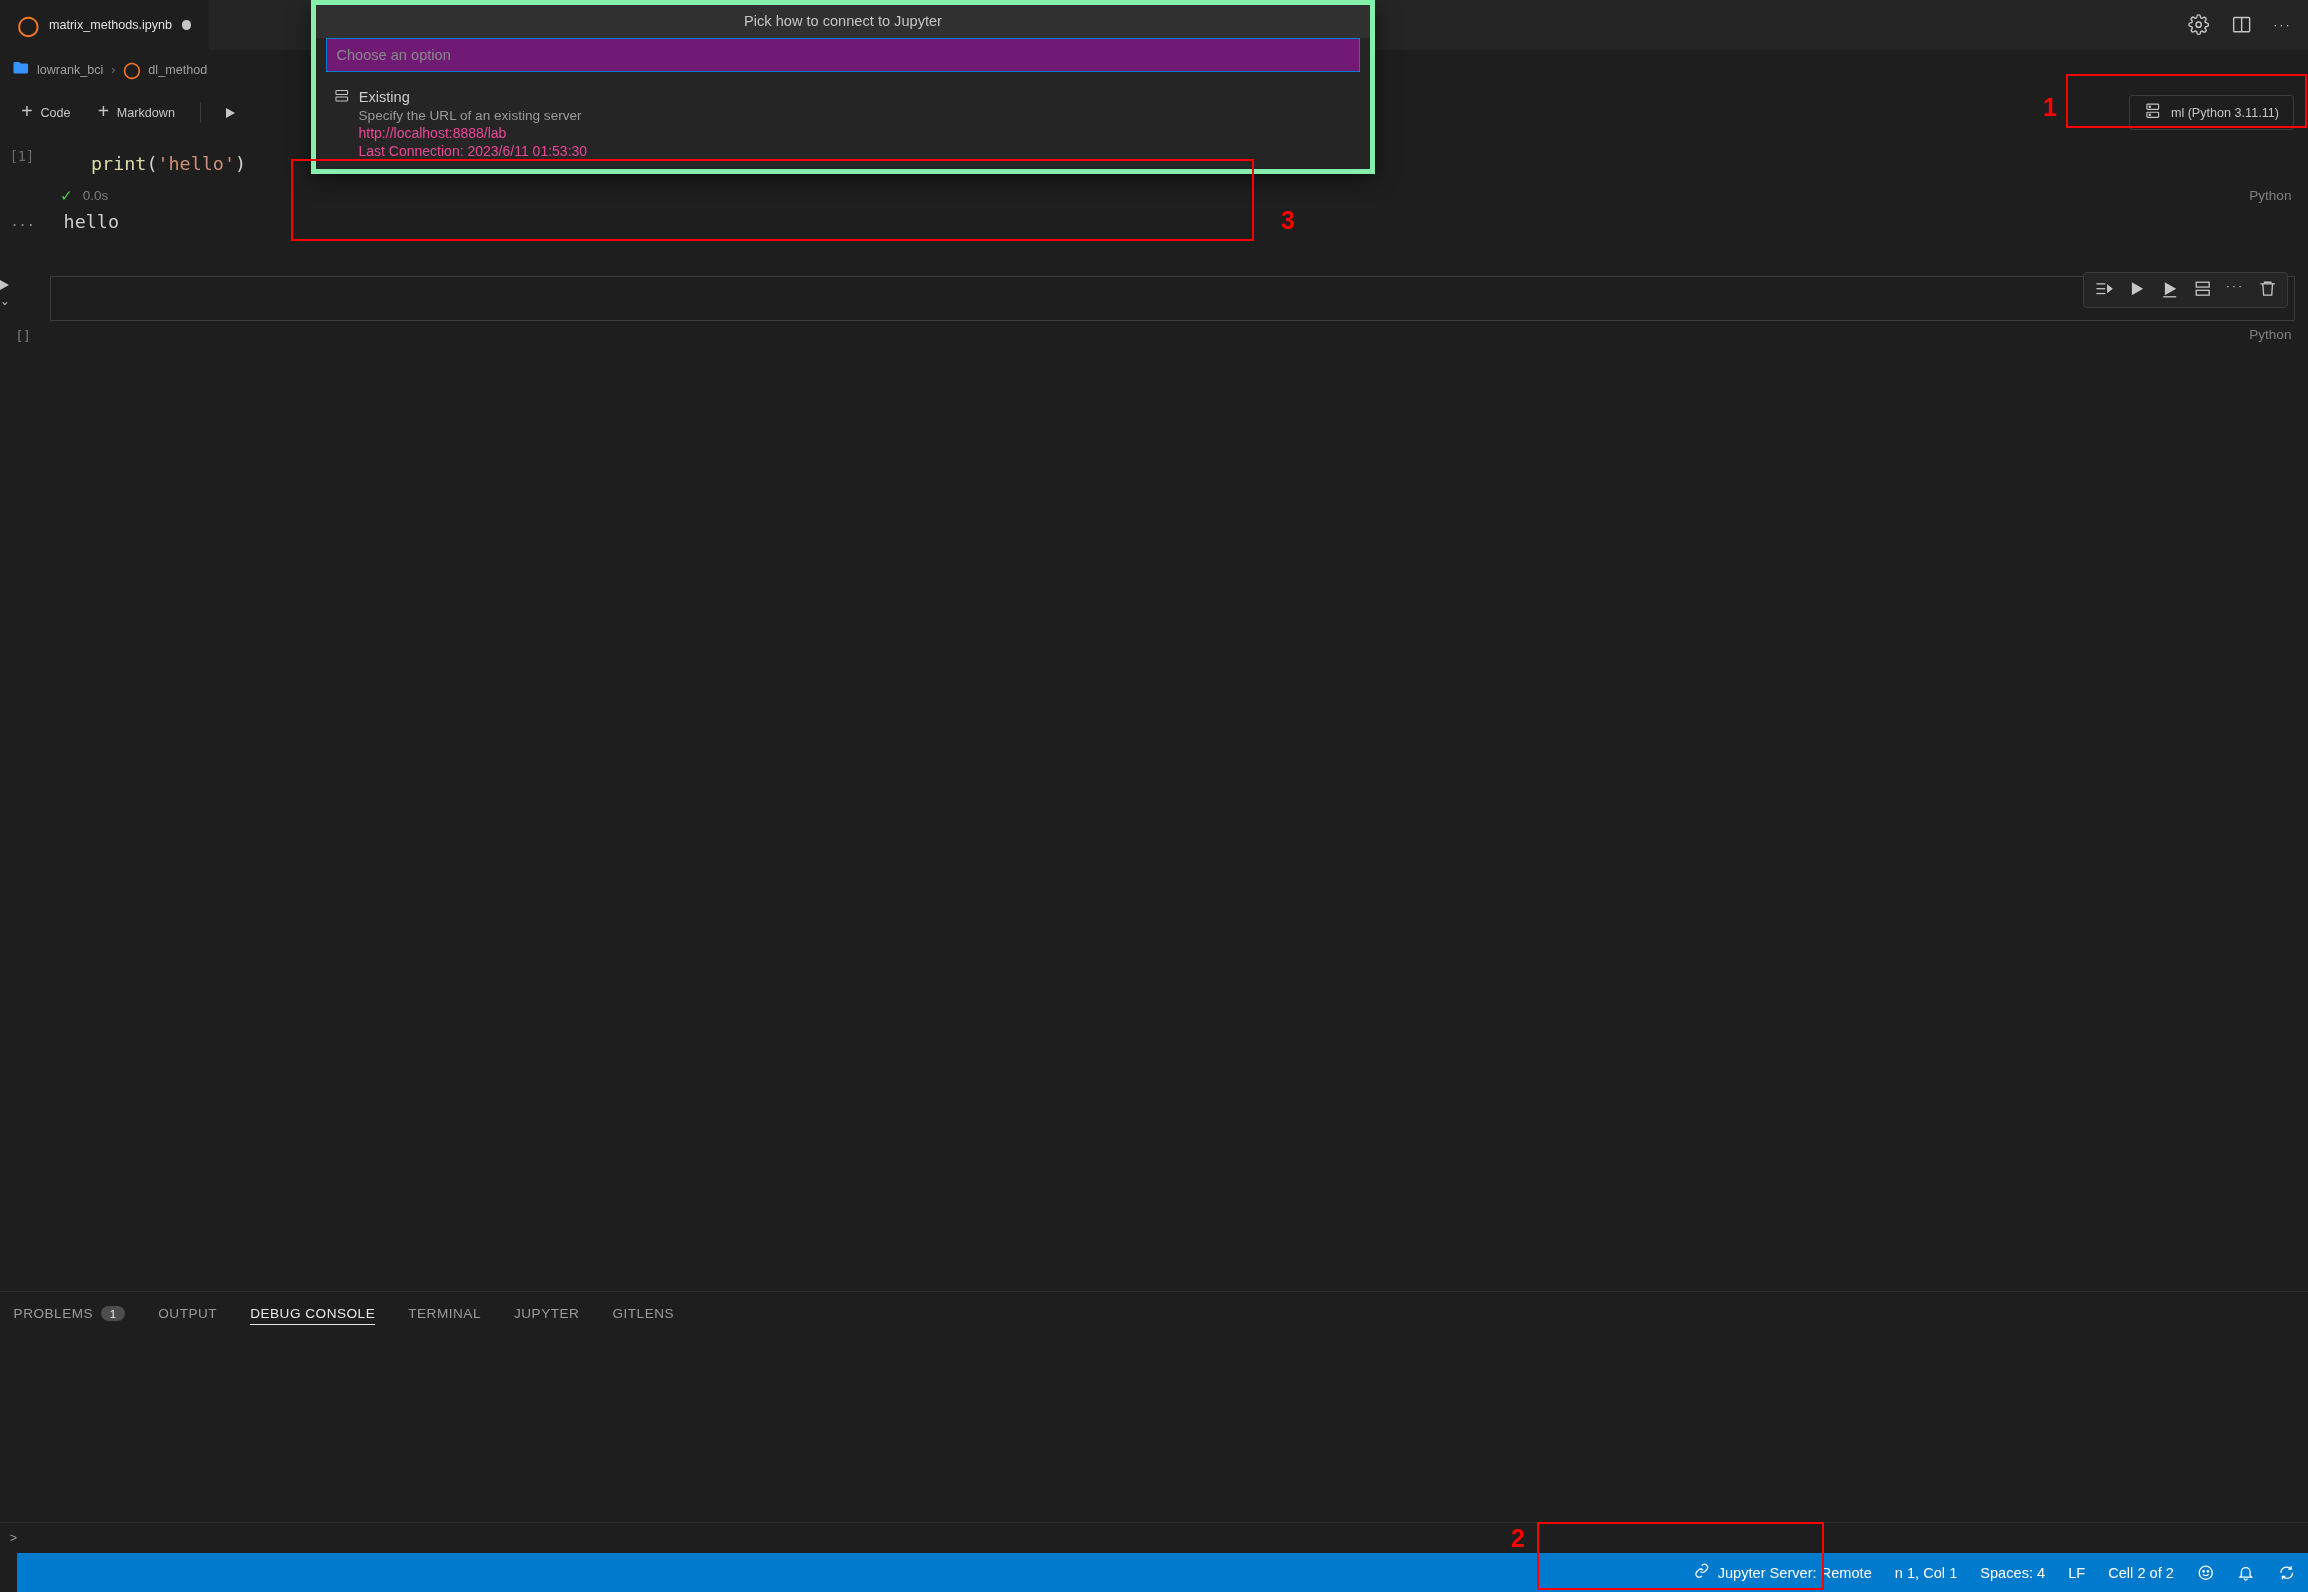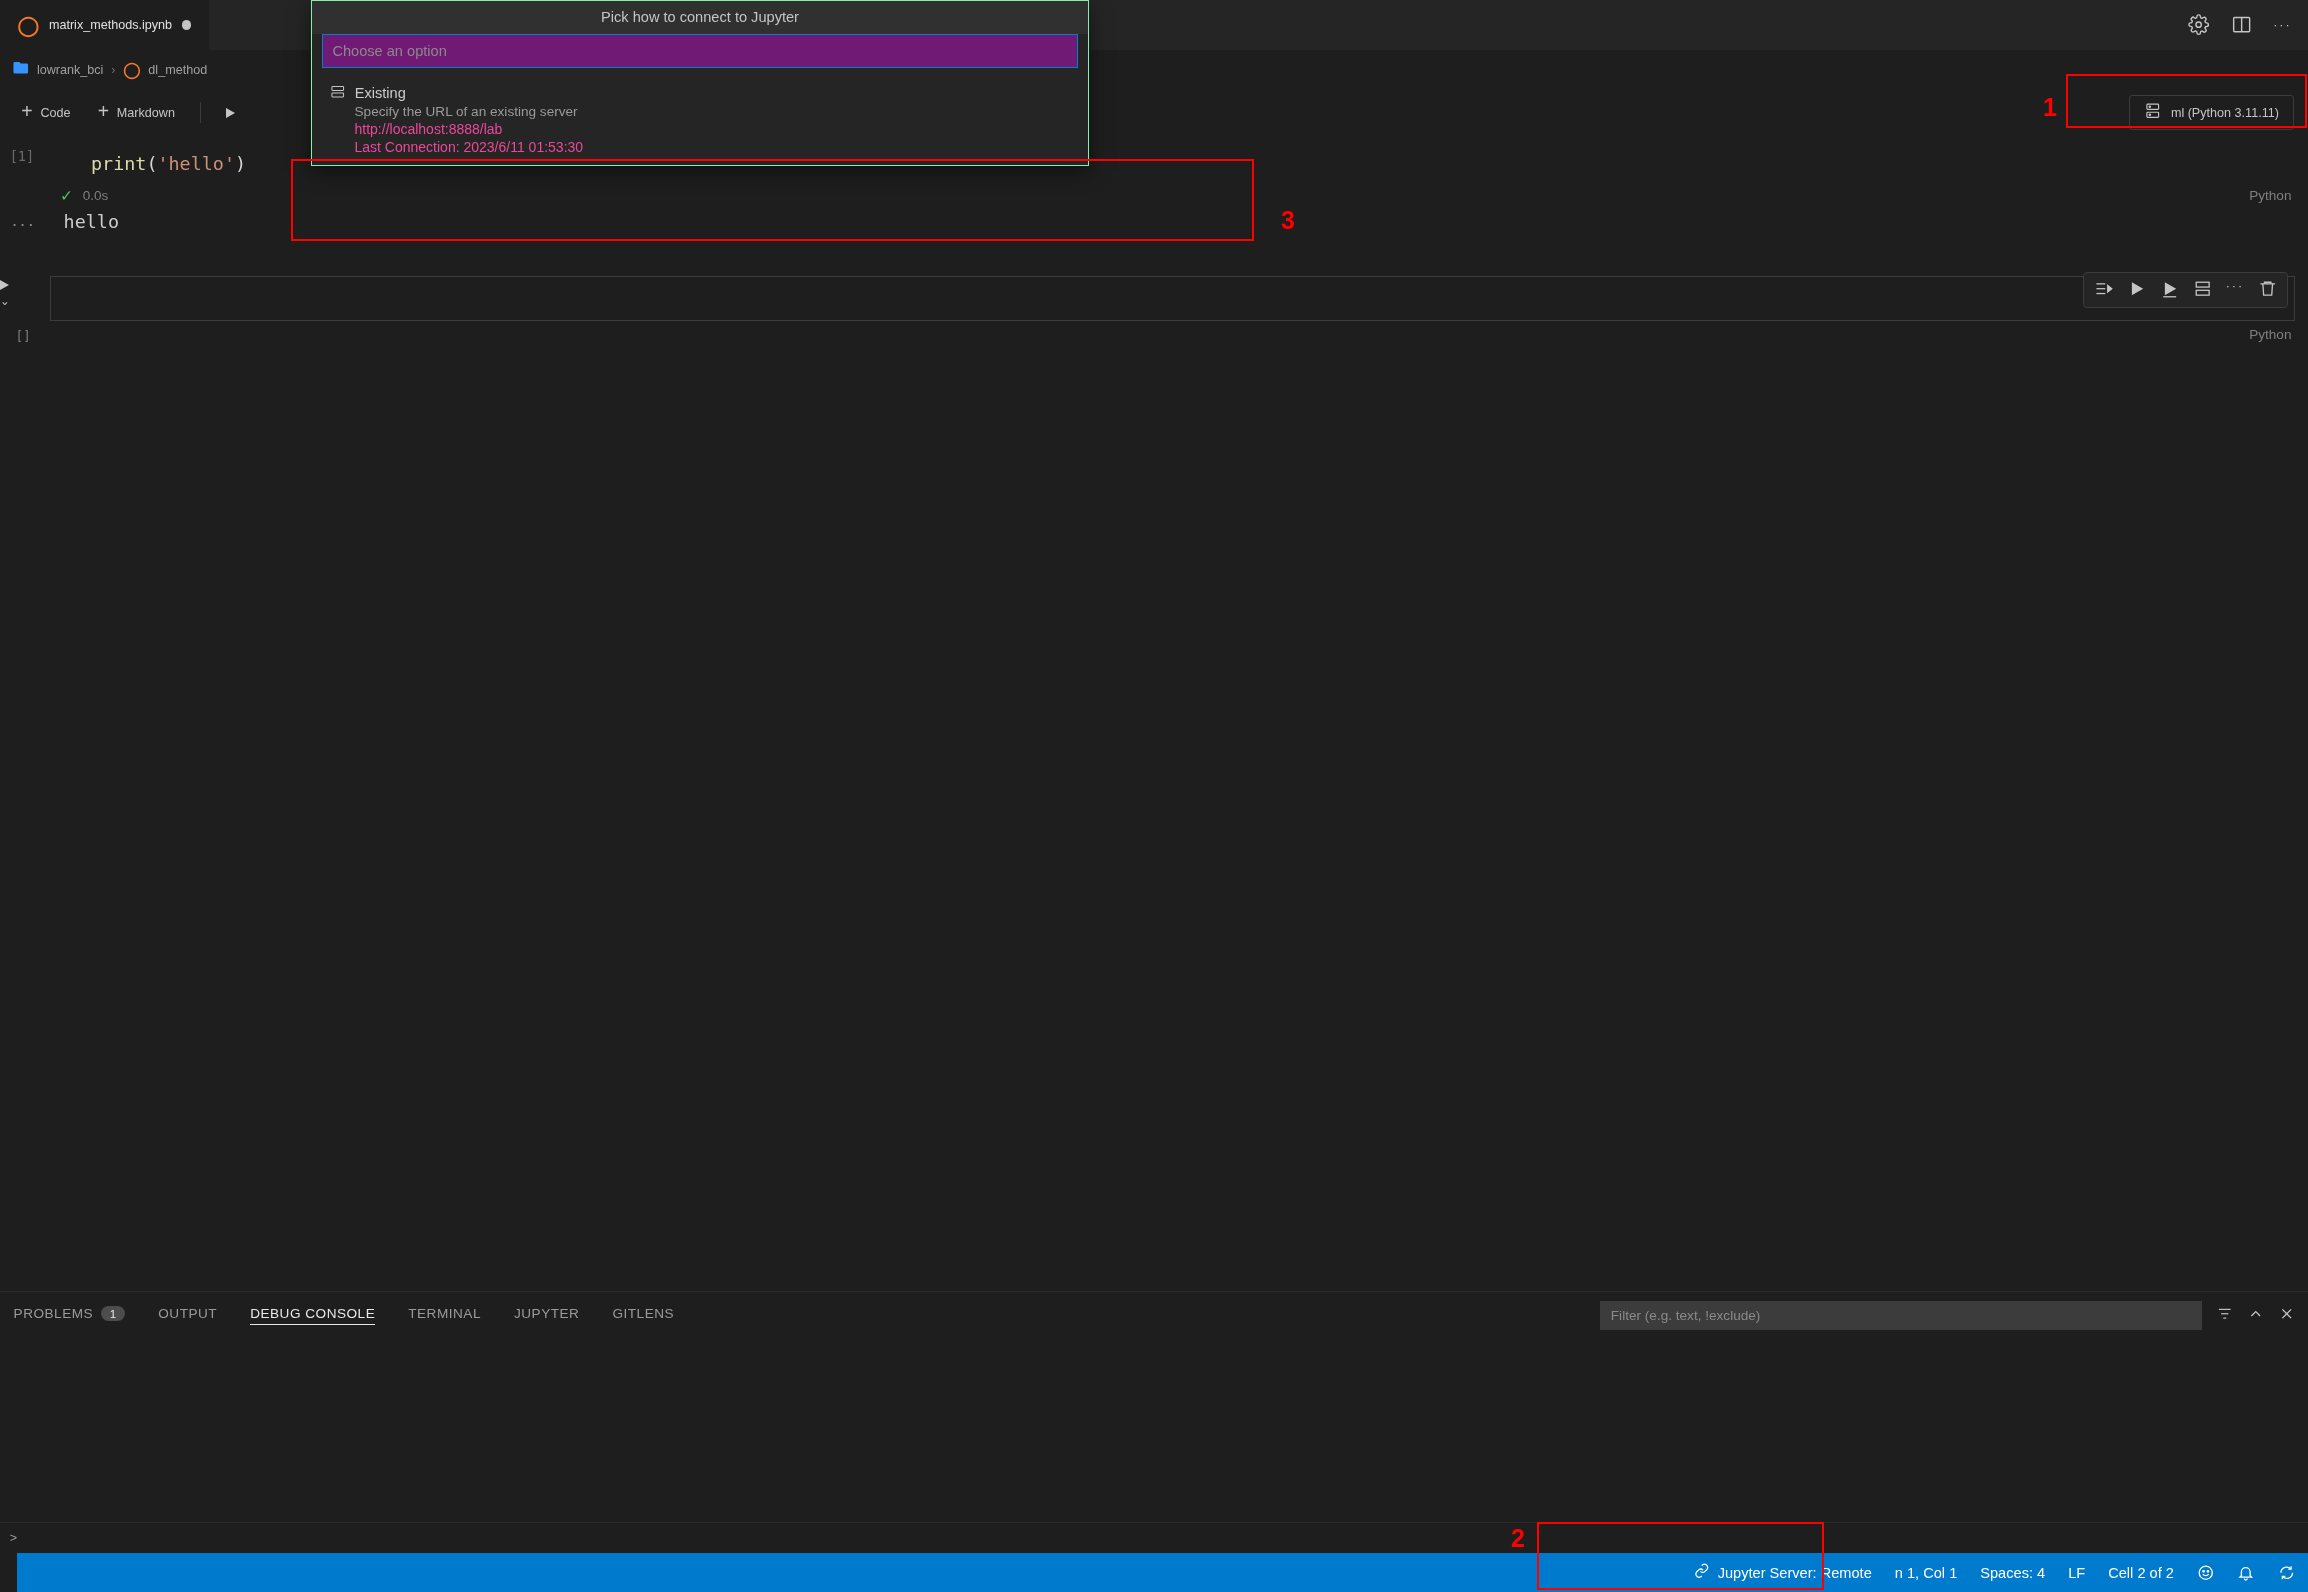--- a/index.html
+++ b/index.html
@@ -153,23 +153,23 @@
 .cell2-status {
   display: flex; justify-content: space-between; align-items: center;
   padding: 5.8px 17.5px 3.9px 17.5px; color: #7f7f7f; font-size: 13.6px;
 }
 
 
 .quickpick {
   position: absolute;
   top: 0;
   left: 311px;
-  width: 778px;
+  width: 1064px;
   background: #252526;
-  border: 1px solid #86efac;
+  border: 5px solid #86efac;
   box-shadow: 0 5.8px 19.4px rgba(0,0,0,.5);
   z-index: 100;
 }
 .qp-title {
   text-align: center;
   color: #c5c5c5;
   font-size: 14.6px;
   padding: 7.8px 0 9.7px;
   background: #303031;
 }
@@ -435,41 +435,20 @@
       <div class="ptab">
           <span>TERMINAL</span>
         </div>
       <div class="ptab">
           <span>JUPYTER</span>
         </div>
       <div class="ptab">
           <span>GITLENS</span>
         </div>
     </div>
-    <div class="ptabs-right">
-      <input class="filter-input" placeholder="Filter (e.g. text, !exclude)" style="">
-      <span>
-        <svg width="17.5" height="17.5" viewBox="0 0 24 24" fill="none" stroke="#c5c5c5" stroke-width="1.6">
-            <line x1="4" y1="6" x2="20" y2="6"></line>
-            <line x1="7" y1="12" x2="17" y2="12"></line>
-            <line x1="10" y1="18" x2="14" y2="18"></line>
-          </svg>
-      </span>
-      <span>
-        <svg width="17.5" height="17.5" viewBox="0 0 24 24" fill="none" stroke="#c5c5c5" stroke-width="1.8">
-            <polyline points="6 15 12 9 18 15"></polyline>
-          </svg>
-      </span>
-      <span>
-        <svg width="17.5" height="17.5" viewBox="0 0 24 24" fill="none" stroke="#c5c5c5" stroke-width="1.8">
-            <line x1="6" y1="6" x2="18" y2="18"></line>
-            <line x1="6" y1="18" x2="18" y2="6"></line>
-          </svg>
-      </span>
-    </div>
   </div>
 </div>
 
 <div class="repl-line">
   <span>&gt;</span>
 </div>
 
 <div class="statusbar">
   <div class="sitem">
     <span>

